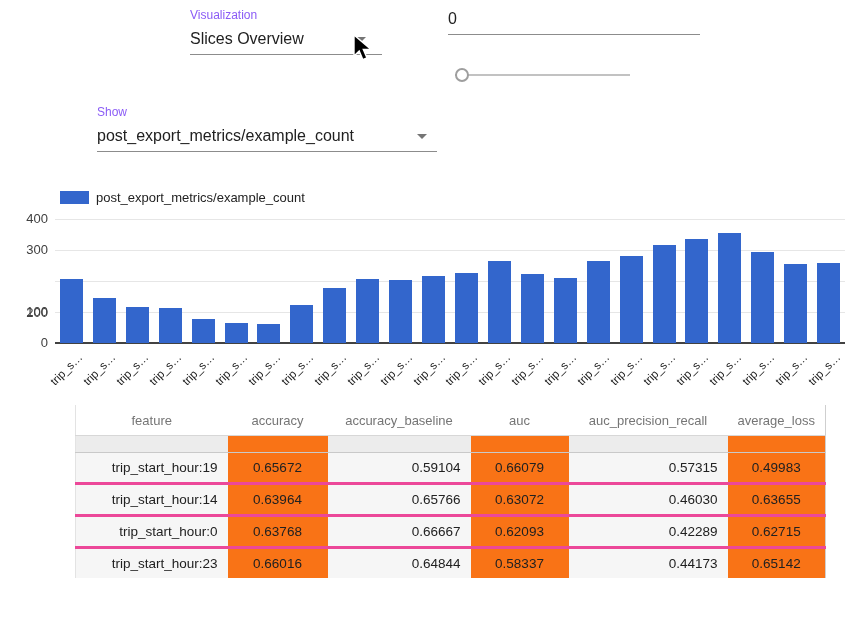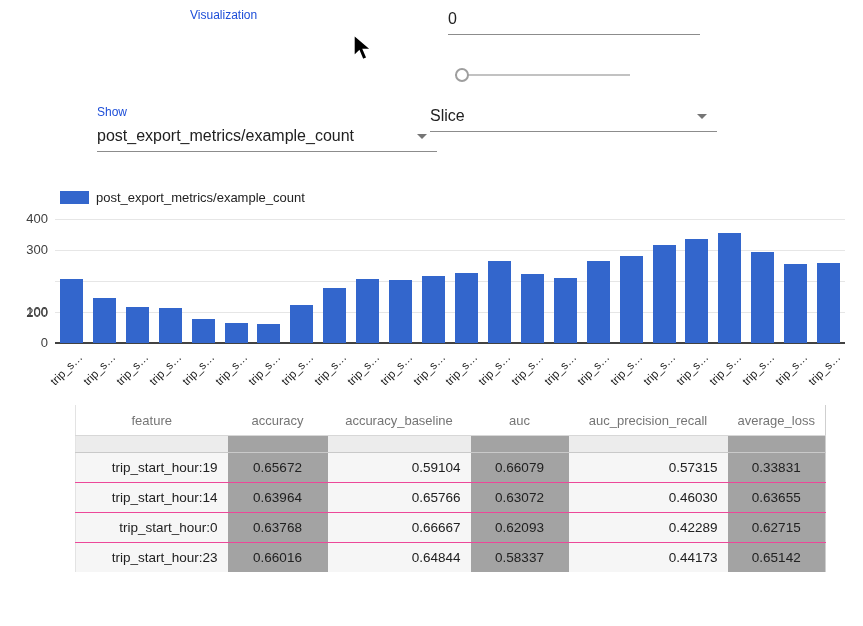--- a/index.html
+++ b/index.html
@@ -1,21 +1,21 @@
 <!DOCTYPE html>
 <html><head>
 <meta charset="utf-8">
 <style>
   html,body{margin:0;padding:0;background:#fff;}
   body{font-family:"Liberation Sans",sans-serif;color:#212121;}
   .app{position:relative;width:863px;height:626px;background:#fff;overflow:hidden;}
 
   
   .ctl{position:absolute;}
-  .ctl .lbl{font-size:12px;color:#1d4ed8;display:block;margin-bottom:6px;}
+  .ctl .lbl{font-size:12px;color:#8b5cf6;display:block;margin-bottom:6px;}
   .dropdown{position:relative;font-size:16px;color:#212121;border-bottom:1px solid #8c8c8c;
             padding:2px 24px 6px 0;cursor:pointer;}
   .dd-arrow{position:absolute;right:10px;top:9px;width:0;height:0;
             border-left:5px solid transparent;border-right:5px solid transparent;
             border-top:5px solid #757575;}
   .txt-input{font-size:16px;color:#212121;border:0;border-bottom:1px solid #8c8c8c;
              padding:2px 0 6px 0;width:100%;background:transparent;outline:none;
              font-family:"Liberation Sans",sans-serif;}
   .slider{position:absolute;height:14px;}
   .slider .track{position:absolute;left:0;right:0;top:6px;height:2px;background:#c2c2c2;}
@@ -39,59 +39,59 @@
           transform:translateX(-100%) rotate(-45deg);transform-origin:100% 0;}
 
   
   .tblwrap{position:absolute;left:75px;top:405px;width:750px;}
   table{border-collapse:collapse;table-layout:fixed;width:750px;
         border-left:1px solid #e3e3e3;border-right:1px solid #cfcfcf;}
   th{font-size:13px;color:#757575;font-weight:500;height:30px;text-align:center;
      background:#fff;border-bottom:1px solid #d7d7d7;padding:0;}
   tr.filter td{height:16px;padding:0;border-bottom:1px solid #c9c9c9;}
   td{font-size:13.5px;color:#212121;height:29px;padding:0;}
-  tbody tr.datarow td{border-top:1px solid #ec4899;}
+  tbody tr.datarow td{border-top:3px solid #ec4899;}
   tbody tr.datarow:first-child td{border-top:0;}
   td.c1,td.c3,td.c5{background:#f6f6f6;text-align:right;padding-right:10px;}
-  td.c2,td.c4,td.c6{background:#a3a3a3;text-align:center;}
+  td.c2,td.c4,td.c6{background:#f97316;text-align:center;}
   tr.filter td.c1,tr.filter td.c3,tr.filter td.c5{background:#ececec;}
 
   
   .cursor{position:absolute;left:352px;top:34px;width:22px;height:30px;pointer-events:none;}
 </style>
 </head>
 <body>
 
 <div class="app">
 
   <div class="ctl" style="left:190px;top:8px;width:192px;">
     <span class="lbl">Visualization</span>
+    <div class="dropdown">
+      <span>Slices Overview</span>
+      <span class="dd-arrow" style="right:16px;"></span>
+    </div>
   </div>
 
   <div class="ctl" style="left:448px;top:8px;width:252px;">
     <input class="txt-input" value="0" style="">
   </div>
   <div class="slider" style="left:455px;top:68px;width:175px;">
     <div class="track"></div>
     <div class="knob"></div>
   </div>
 
   <div class="ctl" style="left:97px;top:105px;width:340px;">
     <span class="lbl">Show</span>
     <div class="dropdown">
       <span>post_export_metrics/example_count</span>
       <span class="dd-arrow"></span>
     </div>
   </div>
 
   <div class="ctl" style="left:430px;top:105px;width:287px;">
-    <div class="dropdown">
-      <span>Slice</span>
-      <span class="dd-arrow"></span>
-    </div>
   </div>
 
   <div class="chart">
     <div class="legend">
       <span class="swatch" id="legend-swatch" style="background: rgb(51, 102, 204);"></span>
       <span class="legend-text">post_export_metrics/example_count</span>
     </div>
     <div id="grid-layer">
         <div class="axisline" style="top: 130px;"></div>
         <div class="gridline" style="top: 100px;"></div>
@@ -236,21 +236,21 @@
             <td class="c6"></td>
           </tr>
         </thead>
       <tbody id="tbody">
           <tr class="datarow">
             <td class="c1">trip_start_hour:19</td>
             <td class="c2">0.65672</td>
             <td class="c3">0.59104</td>
             <td class="c4">0.66079</td>
             <td class="c5">0.57315</td>
-            <td class="c6">0.33831</td>
+            <td class="c6">0.49983</td>
           </tr>
           <tr class="datarow">
             <td class="c1">trip_start_hour:14</td>
             <td class="c2">0.63964</td>
             <td class="c3">0.65766</td>
             <td class="c4">0.63072</td>
             <td class="c5">0.46030</td>
             <td class="c6">0.63655</td>
           </tr>
           <tr class="datarow">

